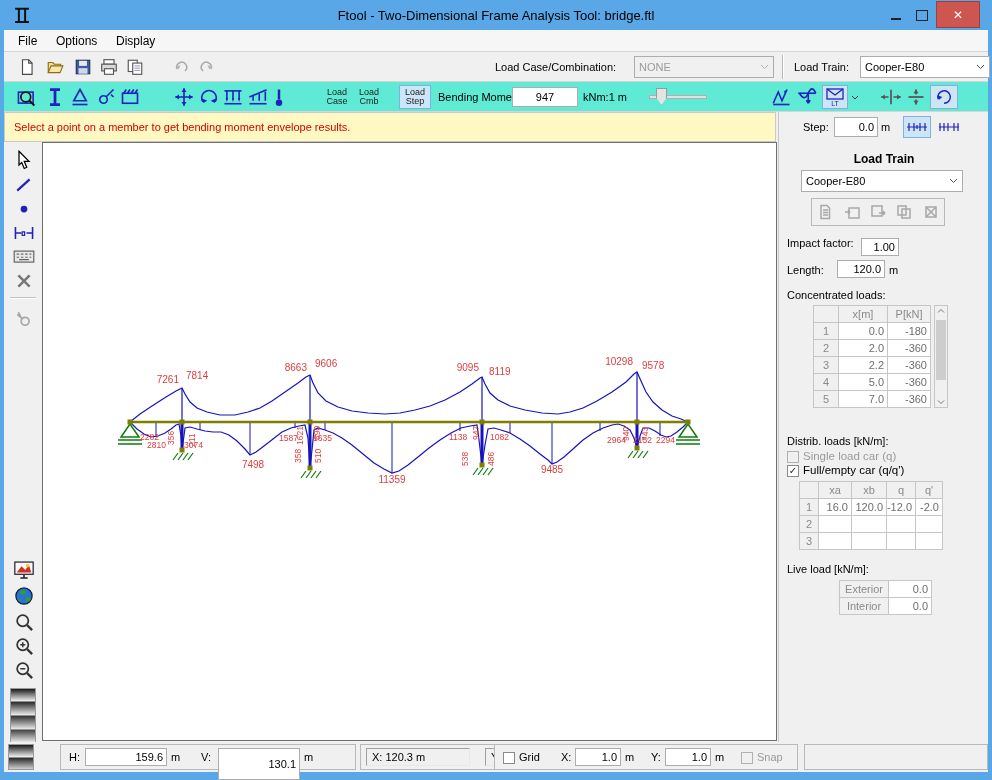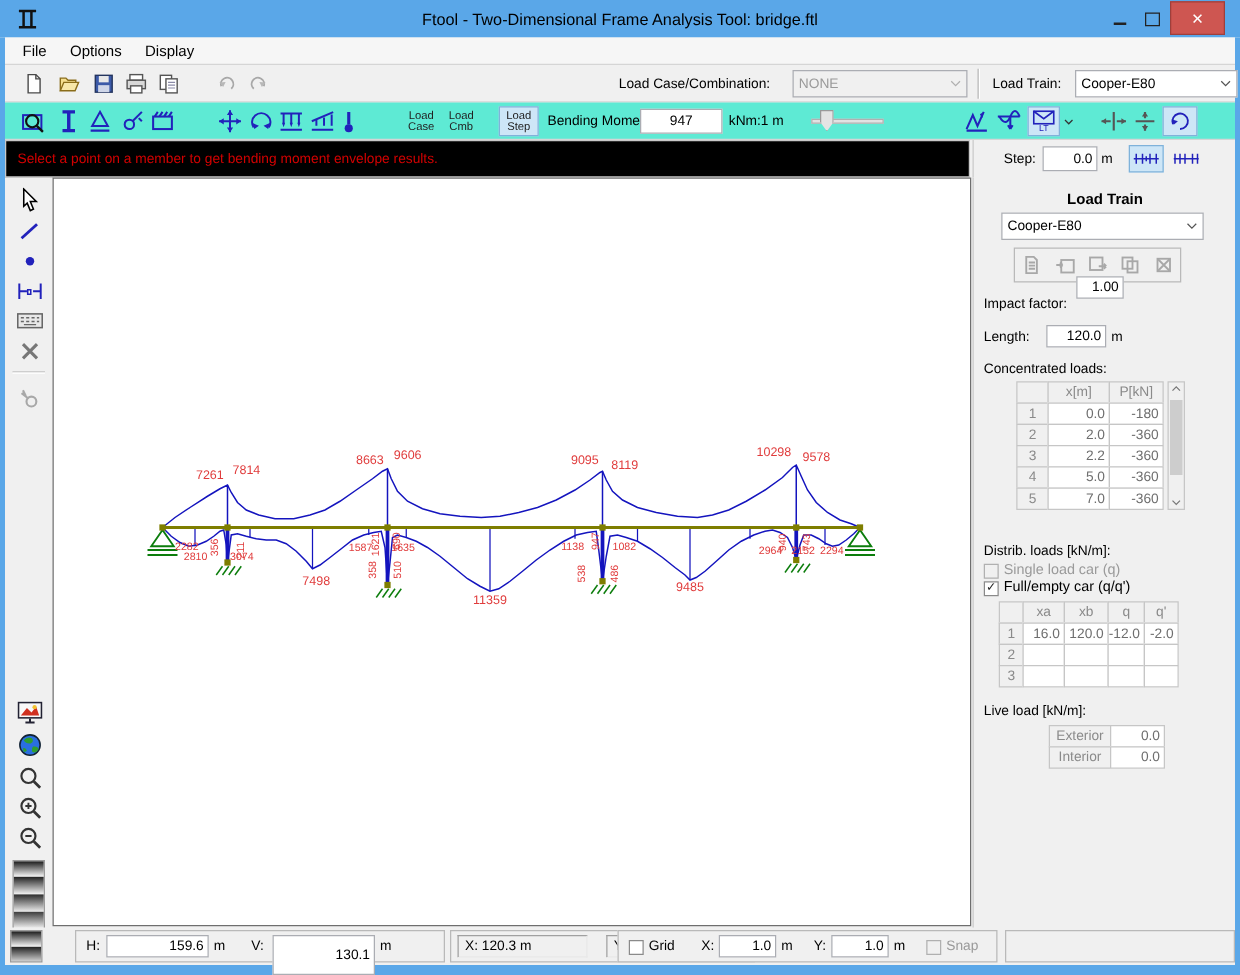--- a/index.html
+++ b/index.html
@@ -202,21 +202,21 @@
       <path d="M8 1 L6 4 H10 Z M8 13 L6 10 H10 Z" fill="#555"></path>
   </svg>
   <div class="abs selbox tbtn" style="left:926px;top:3px;width:28px;height:24px;">
     <svg class="ic" width="18" height="18" viewBox="0 0 16 16">
       <path d="M3 10 A5.5 5.5 0 1 1 8 13.5" class="st" stroke-width="1.6"></path>
         <path d="M2 6.5 L3.5 10.5 L6.5 8 Z" fill="#2222bb"></path>
     </svg>
   </div>
 </div>
 
-<div class="abs" style="left:4px;top:112px;width:772px;height:30px;background:#000000;border:1px solid #c9c9c9;">
+<div class="abs" style="left:4px;top:112px;width:772px;height:30px;background:#fef9c3;border:1px solid #c9c9c9;">
   <div class="abs" style="left:9px;top:0;height:28px;display:flex;align-items:center;font-size:11px;color:#d40000;">Select a point on a member to get bending moment envelope results.</div>
 </div>
 <div class="abs" style="left:778px;top:112px;width:210px;height:30px;background:#f0f0f0;border-left:1px solid #c9c9c9;">
   <div class="abs lbl" style="left:24px;top:0;height:30px;">Step:</div>
   <div class="abs field" style="left:55px;top:5px;width:44px;height:20px;">0.0</div>
   <div class="abs lbl" style="left:102px;top:0;height:30px;">m</div>
   <div class="abs selbox tbtn" style="left:124px;top:4px;width:28px;height:22px;">
     <svg class="ic" width="22" height="12" viewBox="0 0 22 12">
       <path d="M1 6 H21 M3 2 V10 M8 2 V10 M14 2 V10 M19 2 V10 M11 4 V8 M9.5 6 H12.5" stroke="#2222bb" fill="none" stroke-width="1.2"></path>
     </svg>
@@ -395,21 +395,21 @@
     <svg class="ic" width="16" height="16" viewBox="0 0 16 16">
         <rect x="2" y="2" width="8" height="9" class="stg"></rect>
         <rect x="6" y="5" width="8" height="9" class="stg"></rect>
       </svg>
     <svg class="ic" width="16" height="16" viewBox="0 0 16 16">
         <rect x="3" y="3" width="10" height="10" class="stg"></rect>
         <path d="M3 3 L13 13 M13 3 L3 13" class="stg"></path>
       </svg>
   </div>
   <div class="abs lbl" style="left:8px;top:92px;height:18px;">Impact factor:</div>
-  <div class="abs field gray" style="left:82px;top:79px;width:38px;height:18px;">1.00</div>
+  <div class="abs field gray" style="left:82px;top:96px;width:38px;height:18px;">1.00</div>
   <div class="abs lbl" style="left:8px;top:119px;height:18px;">Length:</div>
   <div class="abs field gray" style="left:58px;top:118px;width:48px;height:18px;">120.0</div>
   <div class="abs lbl" style="left:110px;top:119px;height:18px;">m</div>
   <div class="abs lbl" style="left:8px;top:146px;height:14px;">Concentrated loads:</div>
 
   <div class="cell hd" style="left:34px;top:163px;width:26px;height:18px;"></div>
   <div class="cell hd" style="left:59px;top:163px;width:50px;height:18px;">x[m]</div>
   <div class="cell hd" style="left:108px;top:163px;width:44px;height:18px;">P[kN]</div>
   <div class="cell hd" style="left:34px;top:180px;width:26px;height:18px;">1</div>
   <div class="cell" style="left:59px;top:180px;width:50px;height:18px;">0.0</div>

